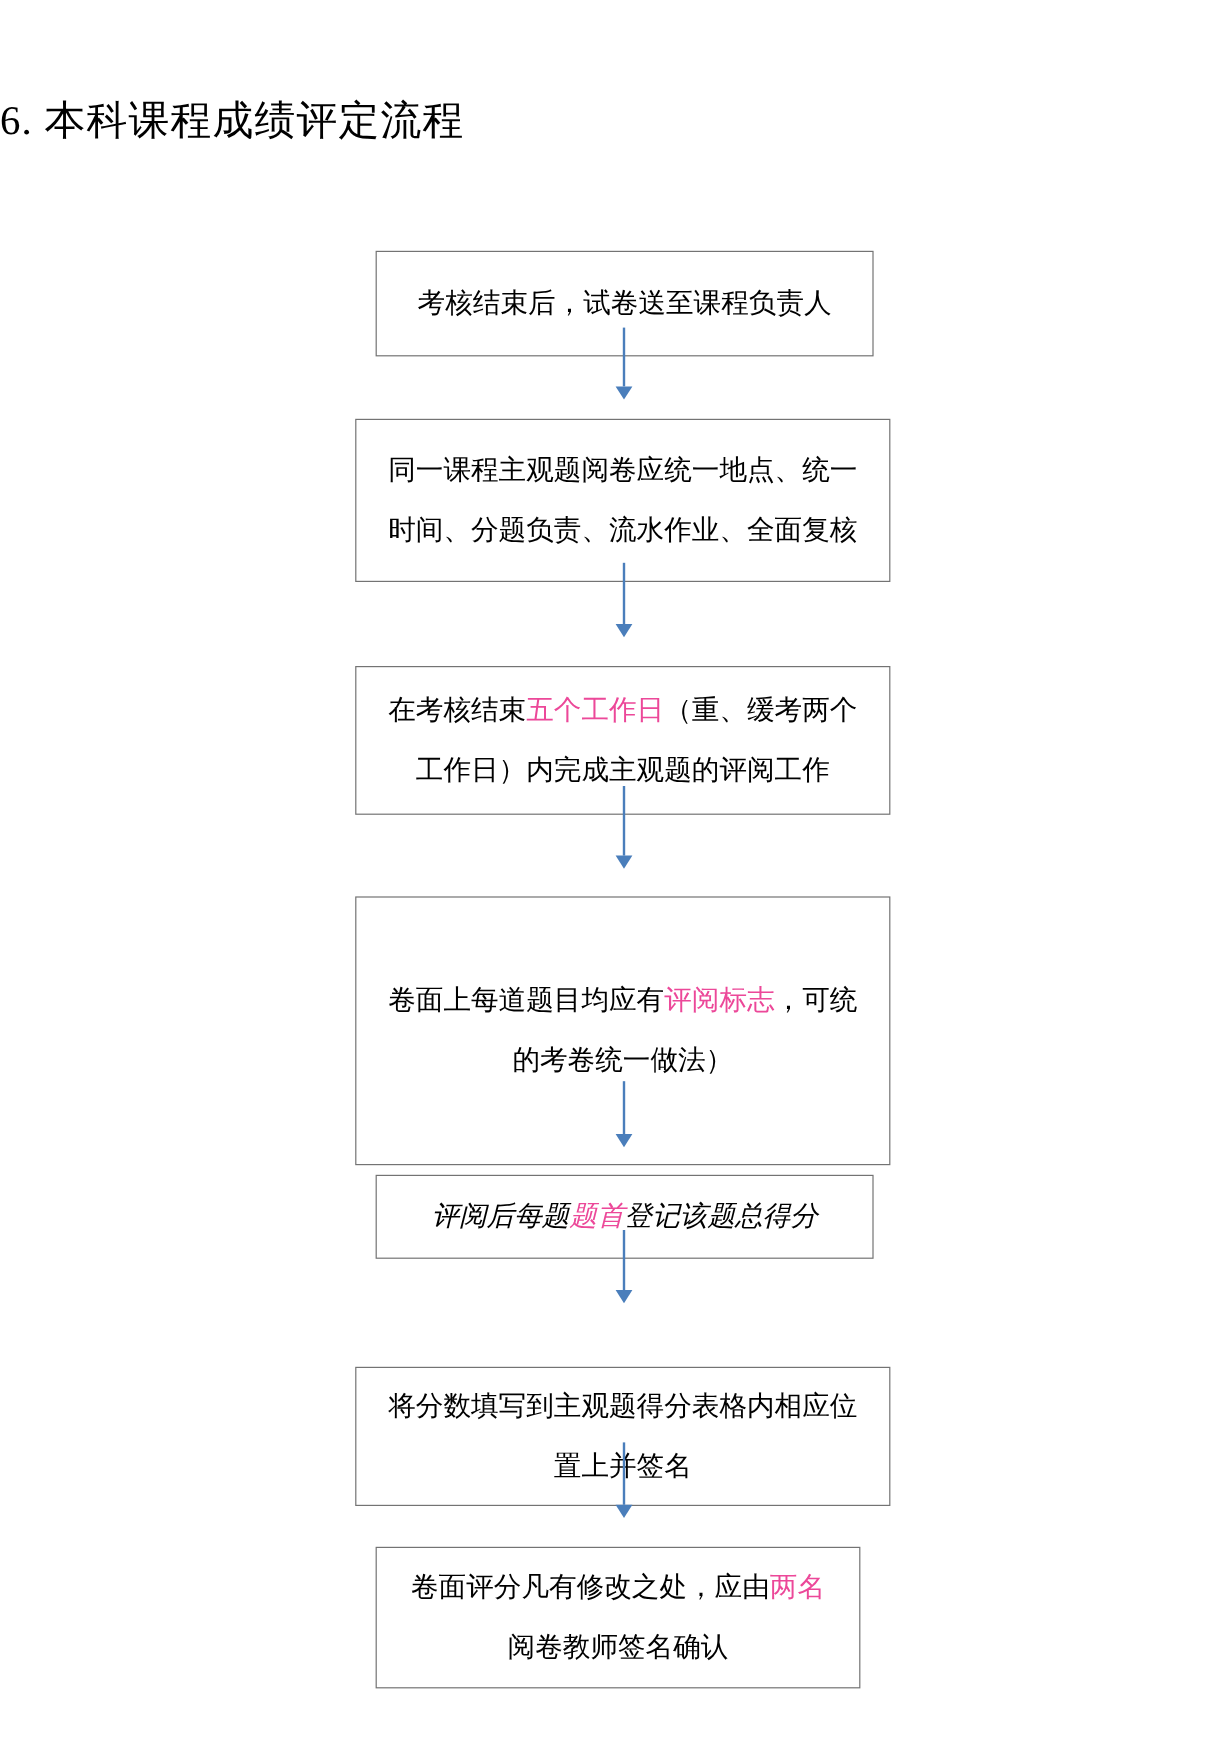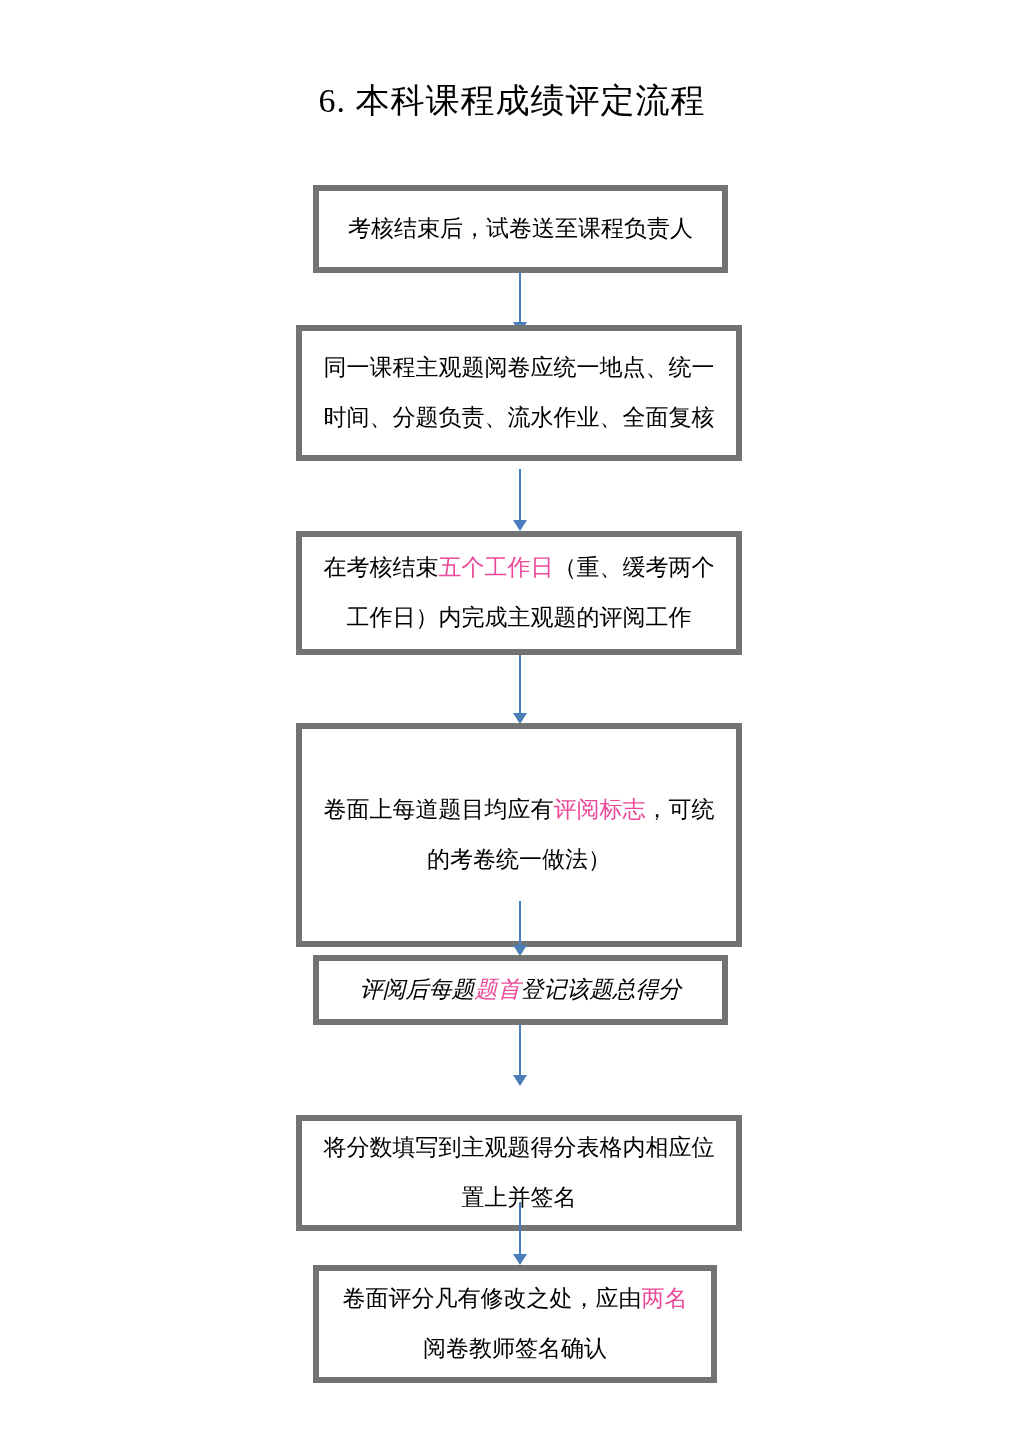--- a/index.html
+++ b/index.html
@@ -18,46 +18,46 @@
   .page {
     width: 1024px;
     height: 1448px;
     position: relative;
   }
   .title {
     position: absolute;
     top: 78px;
     left: 0;
     width: 1024px;
-    text-align: center;
     font-size: 34px;
     font-weight: 400;
     letter-spacing: 1px;
     font-family: "Liberation Serif", "DejaVu Serif", serif;
   }
   .flow {
     position: absolute;
     top: 185px;
     left: 0;
     width: 1024px;
   }
   .node {
     position: absolute;
     box-sizing: border-box;
-    border: 6px solid #737373;
+    border: 1px solid #737373;
     background: #ffffff;
     display: flex;
     flex-direction: column;
     align-items: center;
     justify-content: center;
     text-align: center;
     font-size: 23px;
     line-height: 50px;
     color: #000000;
     padding: 12px 10px;
+    margin-top: 24px;
   }
   .node .line {
     white-space: nowrap;
   }
   .hl {
     color: #ec4899;
   }
   .connector {
     position: absolute;
     width: 2px;

